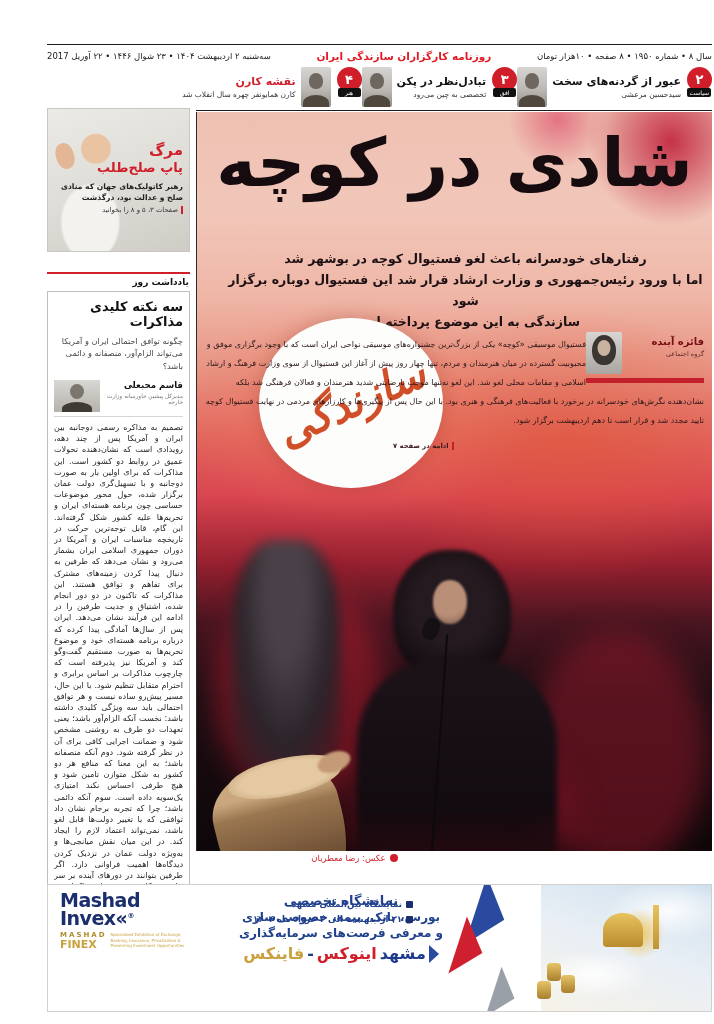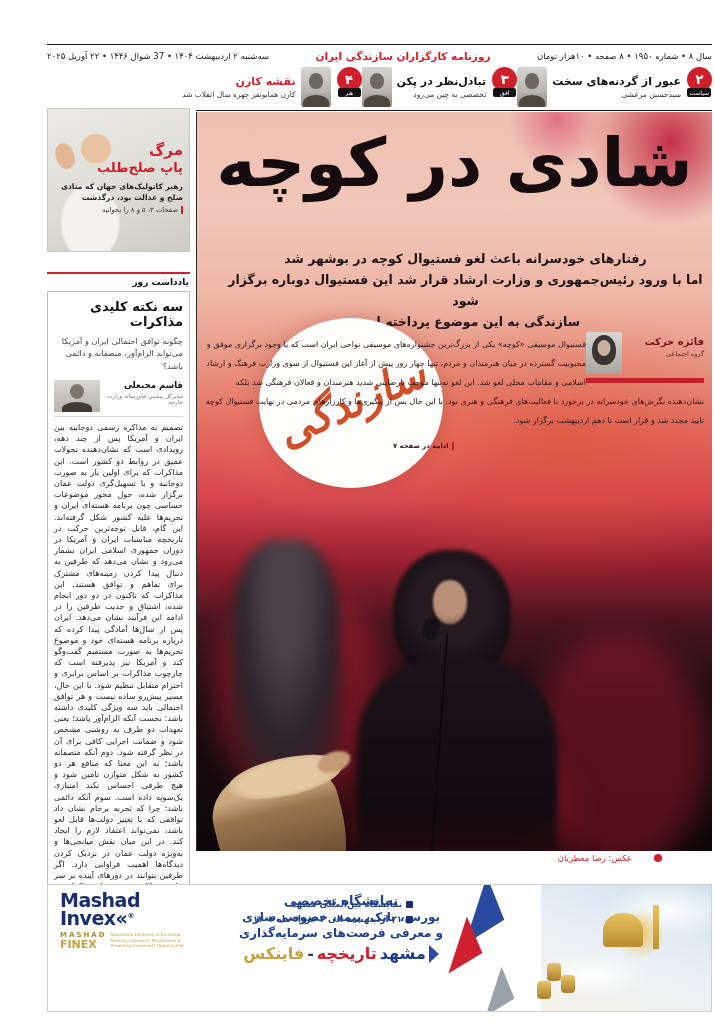--- a/index.html
+++ b/index.html
@@ -154,21 +154,21 @@
   .sa-role{ font-size:6.5px; color:#5d2a2a; margin-top:3px; }
   .sa-bar{ width:100%; height:5px; background:#c3202c; margin-top:4px; }
   .story-body{ font-size:8px; line-height:11.6px; text-align:justify; color:#2a161a; }
   .story-continue{
     position:absolute; left:196px; top:330px; display:flex; align-items:center; gap:3px;
     font-size:6.8px; font-weight:bold; color:#3a1a1e;text-align:center;
   }
   .story-continue .bar{ width:2px; height:8px; background:#c3202c; }
   .credit{
     position:absolute; left:47px; top:853px; width:615px; text-align:left; direction:ltr;
-    font-size:8.5px; color:#d01f2a; display:flex; justify-content:flex-end; align-items:center; gap:22px;
+    font-size:8.5px; color:#d01f2a; display:flex; justify-content:center; align-items:center; gap:4px;
   }
   .credit-dot{ width:8px; height:8px; border-radius:50%; background:#d01f2a; display:inline-block; }
   
   .ad{
     position:absolute; left:47px; top:884px; width:665px; height:128px;
     border:1px solid #d2d0cc; background:#fff; overflow:hidden;
   }
   .ad-scene{
     position:absolute; right:0; top:0; width:170px; height:128px;
     background:
@@ -213,21 +213,21 @@
 </style>
 </head>
 <body>
 
 <div class="page">
 
   <div class="top-rule"></div>
   <div class="header-row">
     <span class="hdr-meta">سال ۸ • شماره ۱۹۵۰ • ۸ صفحه • ۱۰هزار تومان</span>
     <span class="hdr-brand">روزنامه کارگزاران سازندگی ایران</span>
-    <span class="hdr-meta">سه‌شنبه ۲ اردیبهشت ۱۴۰۴ • 37 شوال ۱۴۴۶ • ۲۲ آوریل ۲۰۲۵</span>
+    <span class="hdr-meta">سه‌شنبه ۲ اردیبهشت ۱۴۰۴ • ۲۳ شوال ۱۴۴۶ • ۲۲ آوریل 2017</span>
   </div>
 
   <div class="teaser-row">
     <div class="teaser">
       <span class="badge">
         <span class="badge-circle">۲</span>
         <span class="badge-label">سیاست</span>
       </span>
       <span class="teaser-text">
         <div class="teaser-title">عبور از گردنه‌های سخت</div>
@@ -317,21 +317,21 @@
 
     <div class="logo-circle">
       <span class="logo-fa">سازندگی</span>
     </div>
 
     <div class="story">
       <div class="story-author">
         <div class="sa-row">
           <span class="sa-photo"></span>
           <span class="sa-meta">
-            <div class="sa-name">فائزه حرکت</div>
+            <div class="sa-name">فائزه آینده</div>
             <div class="sa-role">گروه اجتماعی</div>
           </span>
         </div>
         <div class="sa-bar"></div>
       </div>
       <span class="story-body">فستیوال موسیقی «کوچه» یکی از بزرگ‌ترین جشنواره‌های موسیقی نواحی ایران است که با وجود برگزاری موفق و محبوبیت گسترده در میان هنرمندان و مردم، تنها چهار روز پیش از آغاز این فستیوال از سوی وزارت فرهنگ و ارشاد اسلامی و مقامات محلی لغو شد. این لغو نه‌تنها موجب نارضایتی شدید هنرمندان و فعالان فرهنگی شد بلکه نشان‌دهنده نگرش‌های خودسرانه در برخورد با فعالیت‌های فرهنگی و هنری بود. با این حال پس از پیگیری‌ها و کارزارهای مردمی در نهایت فستیوال کوچه تایید مجدد شد و قرار است تا دهم اردیبهشت برگزار شود.</span>
     </div>
     <div class="story-continue">
       <span class="bar"></span>
       <span>ادامه در صفحه ۷</span>
@@ -355,21 +355,21 @@
     <span class="chev chev-red-big"></span>
     <span class="chev chev-gray"></span>
 
     <div class="ad-fa">
       <div class="t1">نمایشگاه تخصصی</div>
       <div class="t2">بورس، بانک، بیمه، خصوصی‌سازی</div>
       <div class="t3">و معرفی فرصت‌های سرمایه‌گذاری</div>
       <div class="ad-brand">
         <span class="brand-chev"></span>
         <span class="w1">مشهد</span>
-        <span class="w2">تاریخچه</span>
+        <span class="w2">اینوکس</span>
         <span class="dash">-</span>
         <span class="w3">فاینکس</span>
       </div>
     </div>
 
     <div class="ad-left">
       <div class="invex">
         <div>Mashad</div>
         <div><span>Invex«</span><span class="reg">®</span></div>
       </div>

